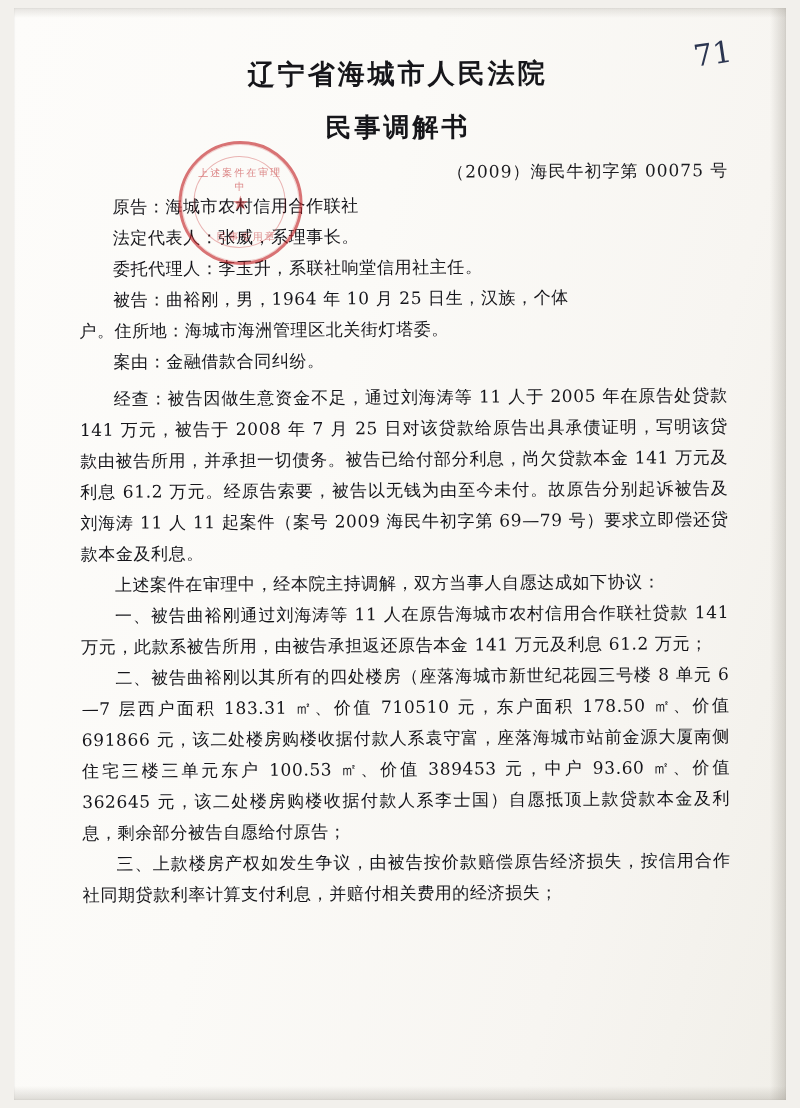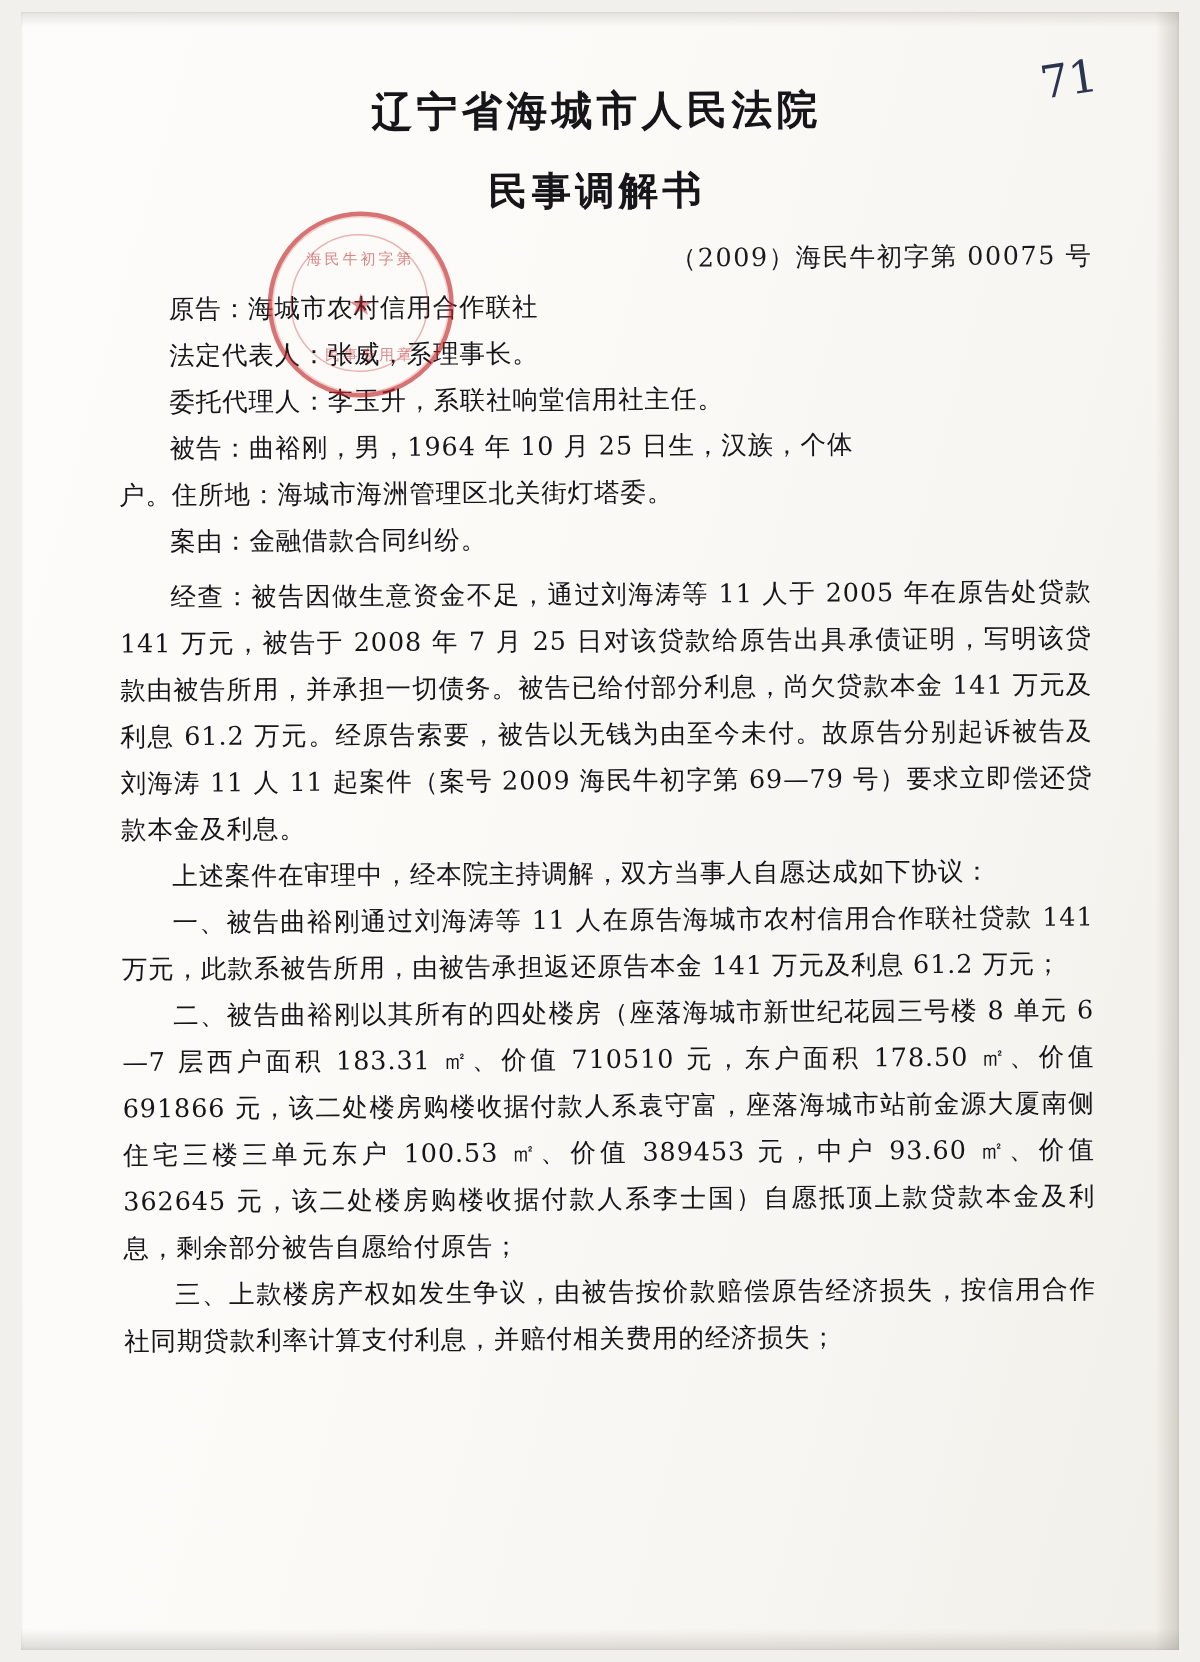--- a/index.html
+++ b/index.html
@@ -178,21 +178,21 @@
     <div class="content">
 
       <div class="page-mark">71</div>
 
       <div class="title1">辽宁省海城市人民法院</div>
       <div class="title2">民事调解书</div>
       <div class="docnum">（2009）海民牛初字第 00075 号</div>
 
       <div class="seal">
         <div class="seal-inner"></div>
-        <div class="seal-arc">海民牛初字第</div>
+        <div class="seal-arc">上述案件在审理中</div>
         <div class="seal-star">★</div>
         <div class="seal-bottom">民事专用章</div>
       </div>
 
       <div class="body-block">
         <div class="line indent2">原告：海城市农村信用合作联社</div>
         <div class="line indent2">法定代表人：张威，系理事长。</div>
         <div class="line indent2">委托代理人：李玉升，系联社响堂信用社主任。</div>
         <div class="line indent2">被告：曲裕刚，男，1964 年 10 月 25 日生，汉族，个体</div>
         <div class="line">户。住所地：海城市海洲管理区北关街灯塔委。</div>

